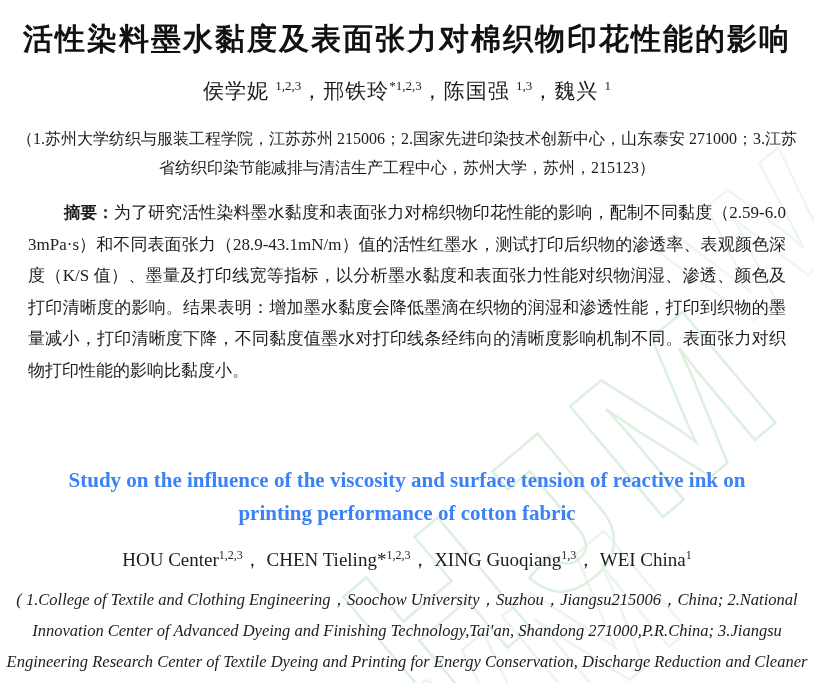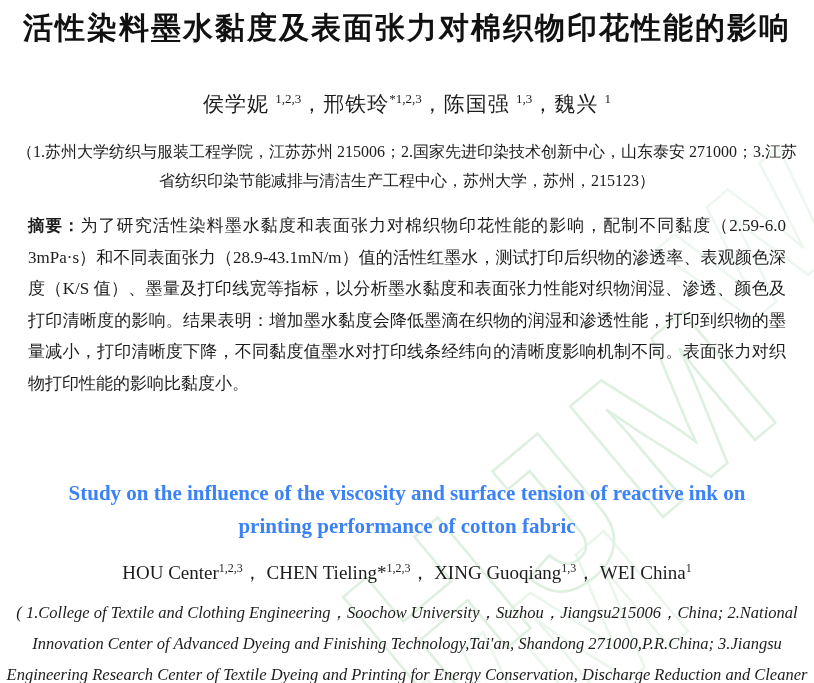--- a/index.html
+++ b/index.html
@@ -8,40 +8,40 @@
     background:#ffffff; color:#1c1c1c;
     font-family:"Liberation Serif", serif;
   }
   .watermark {
     position:absolute; left:0; top:0; width:814px; height:683px;
     pointer-events:none;
   }
   .content { position:relative; z-index:1; }
 
   .title-cn {
-    padding-top:8px; text-align:center;
+    padding-top:19px; text-align:center;
     font-family:"Liberation Sans", sans-serif;
     font-weight:700; font-size:30px; letter-spacing:2px; color:#111;
   }
   .authors-cn {
-    margin-top:41px; text-align:center;
+    margin-top:17px; text-align:center;
     font-size:21px; letter-spacing:1px;font-family:Liberation Serif, serif;
   }
   .authors-cn sup { font-size:13px; letter-spacing:0; }
   .affil-cn {
     margin-top:19px; text-align:center;
     font-size:16px; line-height:29px; padding:0 11px;
   }
   .abstract {
     margin:15px 28px 0 28px;
     font-size:17px; line-height:31.5px; text-align:justify;
   }
   .label-bold {
     font-family:"Liberation Sans", sans-serif;
-    font-weight:700; font-size:16.5px;
+    font-weight:700; font-size:16.5px;margin-left:36px;
   }
   .keywords {
     margin:0 28px; font-size:17px; line-height:31.5px; text-align:left;
   }
   .title-en {
     margin-top:78px; padding:0 52px; text-align:center;
     font-weight:700; font-size:21px; line-height:33px; color:#3b82f6;
   }
   .authors-en {
     margin-top:17px; text-align:center; font-size:19px;

